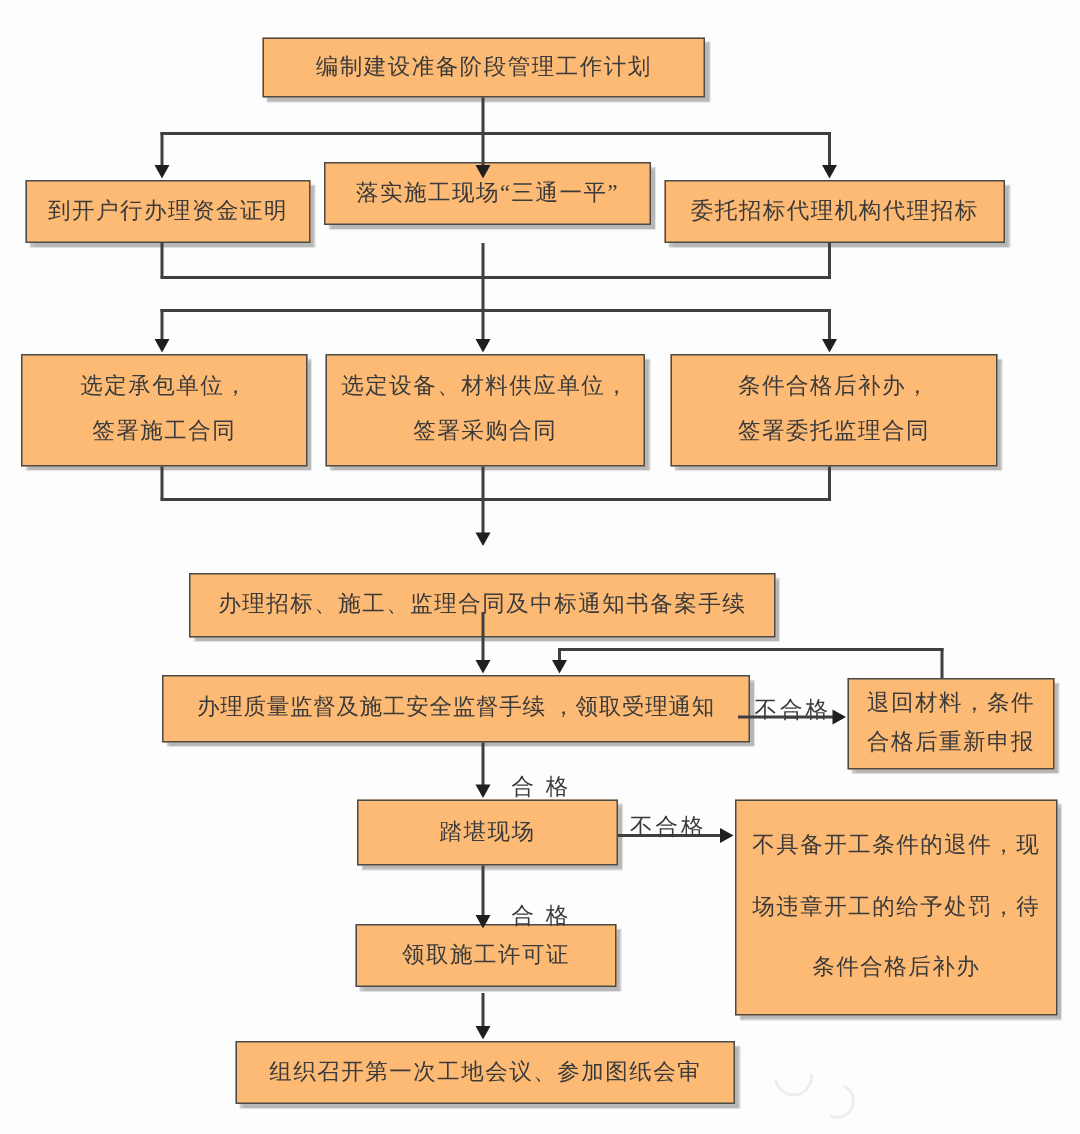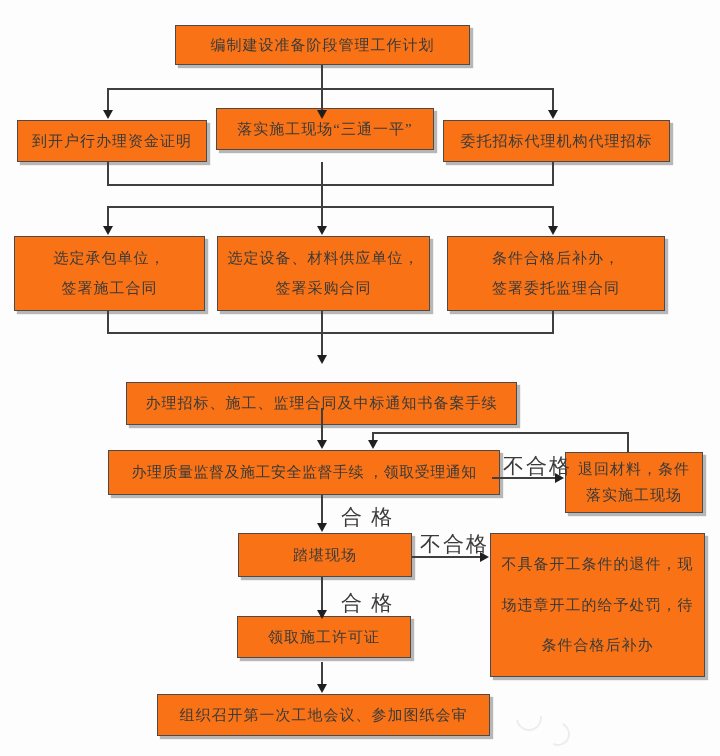--- a/index.html
+++ b/index.html
@@ -3,35 +3,35 @@
 <meta charset="utf-8">
 <style>
   html,body{margin:0;padding:0;background:#ffffff;}
   .canvas{
     position:relative;width:720px;height:756px;background:#fdfdfd;overflow:hidden;
     font-family:"Liberation Serif","DejaVu Serif",serif;
     color:#3a3a3a;
   }
   .box{
     position:absolute;box-sizing:border-box;
-    background:#f97316;border:1px solid #4a4a4a;
+    background:#fdba74;border:1px solid #4a4a4a;
     box-shadow:3px 3px 1px rgba(125,125,125,.55);
     display:flex;flex-direction:column;align-items:center;justify-content:space-evenly;
     text-align:center;font-size:15px;letter-spacing:1px;line-height:1.25;
   }
   .box span{display:block;white-space:nowrap;}
   .vl{position:absolute;width:2px;background:#3f3f3f;}
   .hl{position:absolute;height:2px;background:#3f3f3f;}
   .ad{position:absolute;width:0;height:0;
       border-left:5px solid transparent;border-right:5px solid transparent;
       border-top:9px solid #1f1f1f;}
   .ar{position:absolute;width:0;height:0;
       border-top:5px solid transparent;border-bottom:5px solid transparent;
       border-left:9px solid #1f1f1f;}
-  .elabel{position:absolute;font-size:21px;letter-spacing:2px;white-space:nowrap;color:#3a3a3a;}
+  .elabel{position:absolute;font-size:15px;letter-spacing:2px;white-space:nowrap;color:#3a3a3a;margin-top:12px;}
   .wm{position:absolute;border:2px solid #e7e7e7;border-radius:50%;
       border-right-color:transparent;border-bottom-color:transparent;opacity:.7;}
 </style>
 </head>
 <body>
 
 <div class="canvas">
 
   <div class="box" style="left:175px;top:25px;width:295px;height:40px">
     <span>编制建设准备阶段管理工作计划</span>
@@ -62,21 +62,21 @@
 
   <div class="box" style="left:126px;top:382px;width:391px;height:43px">
     <span>办理招标、施工、监理合同及中标通知书备案手续</span>
   </div>
 
   <div class="box" style="left:108px;top:450px;width:392px;height:45px;letter-spacing:0.5px">
     <span>办理质量监督及施工安全监督手续 ，领取受理通知</span>
   </div>
   <div class="box" style="left:565px;top:452px;width:138px;height:61px">
     <span>退回材料，条件</span>
-    <span>落实施工现场</span>
+    <span>合格后重新申报</span>
   </div>
 
   <div class="box" style="left:238px;top:533px;width:174px;height:44px">
     <span>踏堪现场</span>
   </div>
   <div class="box" style="left:490px;top:533px;width:215px;height:144px">
     <span>不具备开工条件的退件，现</span>
     <span>场违章开工的给予处罚，待</span>
     <span>条件合格后补办</span>
   </div>

